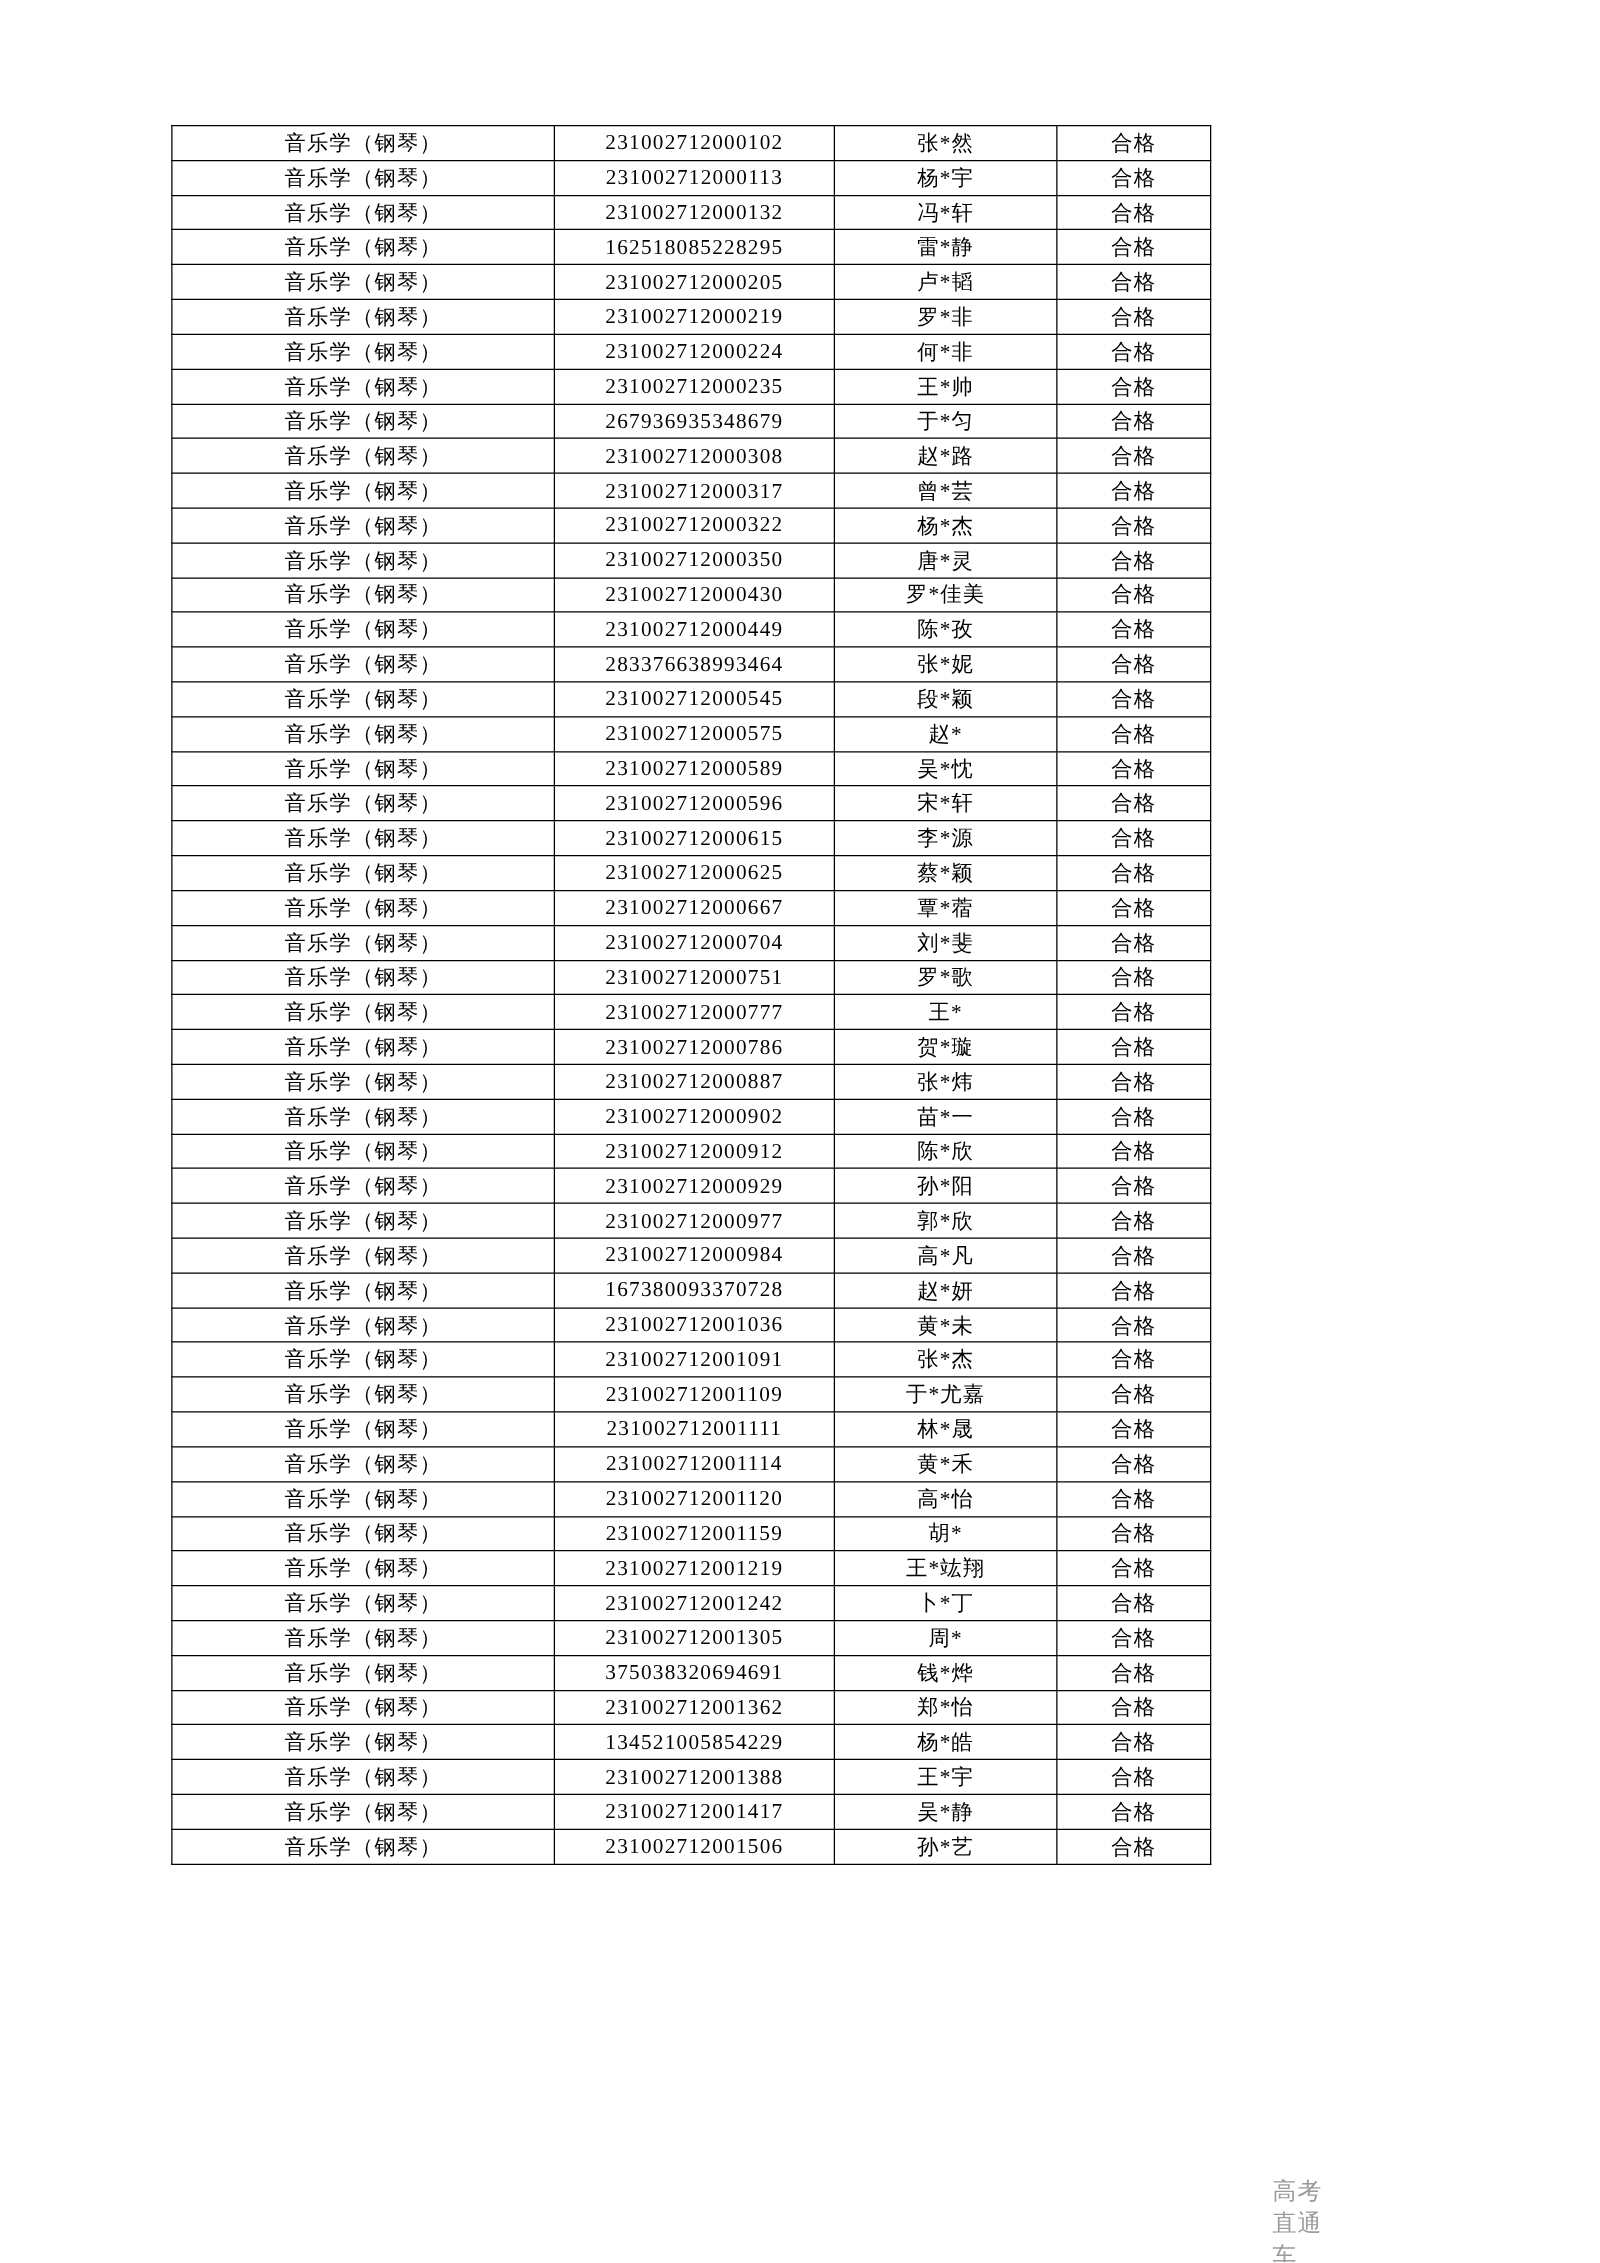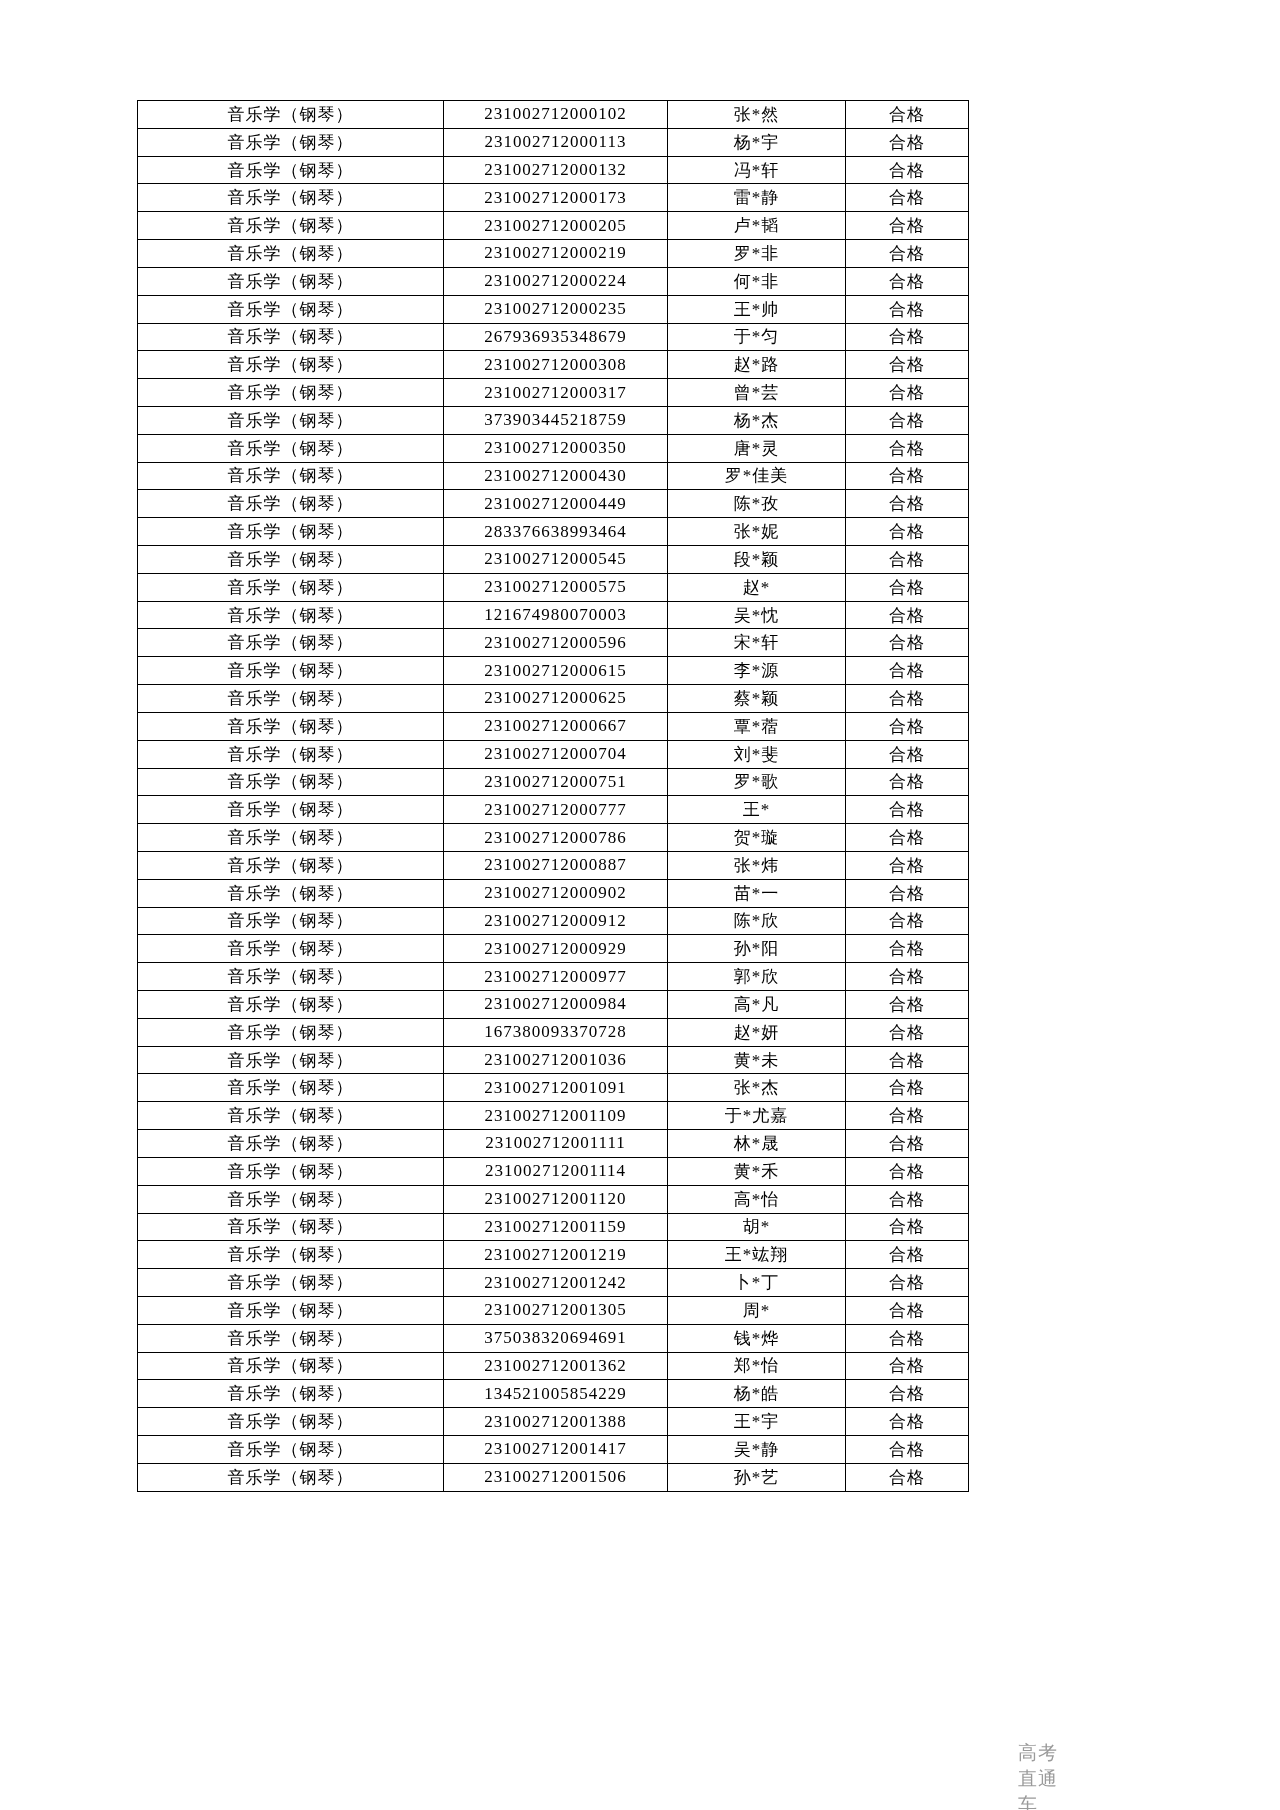--- a/index.html
+++ b/index.html
@@ -71,21 +71,21 @@
           <td>合格</td>
         </tr>
         <tr>
           <td>音乐学（钢琴）</td>
           <td>231002712000132</td>
           <td>冯*轩</td>
           <td>合格</td>
         </tr>
         <tr>
           <td>音乐学（钢琴）</td>
-          <td>231002712000173</td>
+          <td>162518085228295</td>
           <td>雷*静</td>
           <td>合格</td>
         </tr>
         <tr>
           <td>音乐学（钢琴）</td>
           <td>231002712000205</td>
           <td>卢*韬</td>
           <td>合格</td>
         </tr>
         <tr>
@@ -119,21 +119,21 @@
           <td>合格</td>
         </tr>
         <tr>
           <td>音乐学（钢琴）</td>
           <td>231002712000317</td>
           <td>曾*芸</td>
           <td>合格</td>
         </tr>
         <tr>
           <td>音乐学（钢琴）</td>
-          <td>373903445218759</td>
+          <td>231002712000322</td>
           <td>杨*杰</td>
           <td>合格</td>
         </tr>
         <tr>
           <td>音乐学（钢琴）</td>
           <td>231002712000350</td>
           <td>唐*灵</td>
           <td>合格</td>
         </tr>
         <tr>
@@ -161,21 +161,21 @@
           <td>合格</td>
         </tr>
         <tr>
           <td>音乐学（钢琴）</td>
           <td>231002712000575</td>
           <td>赵*</td>
           <td>合格</td>
         </tr>
         <tr>
           <td>音乐学（钢琴）</td>
-          <td>121674980070003</td>
+          <td>231002712000589</td>
           <td>吴*忱</td>
           <td>合格</td>
         </tr>
         <tr>
           <td>音乐学（钢琴）</td>
           <td>231002712000596</td>
           <td>宋*轩</td>
           <td>合格</td>
         </tr>
         <tr>

